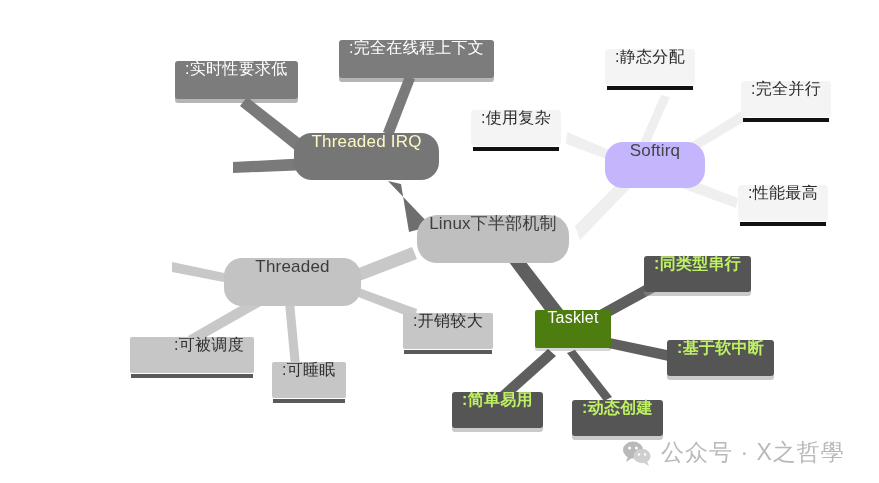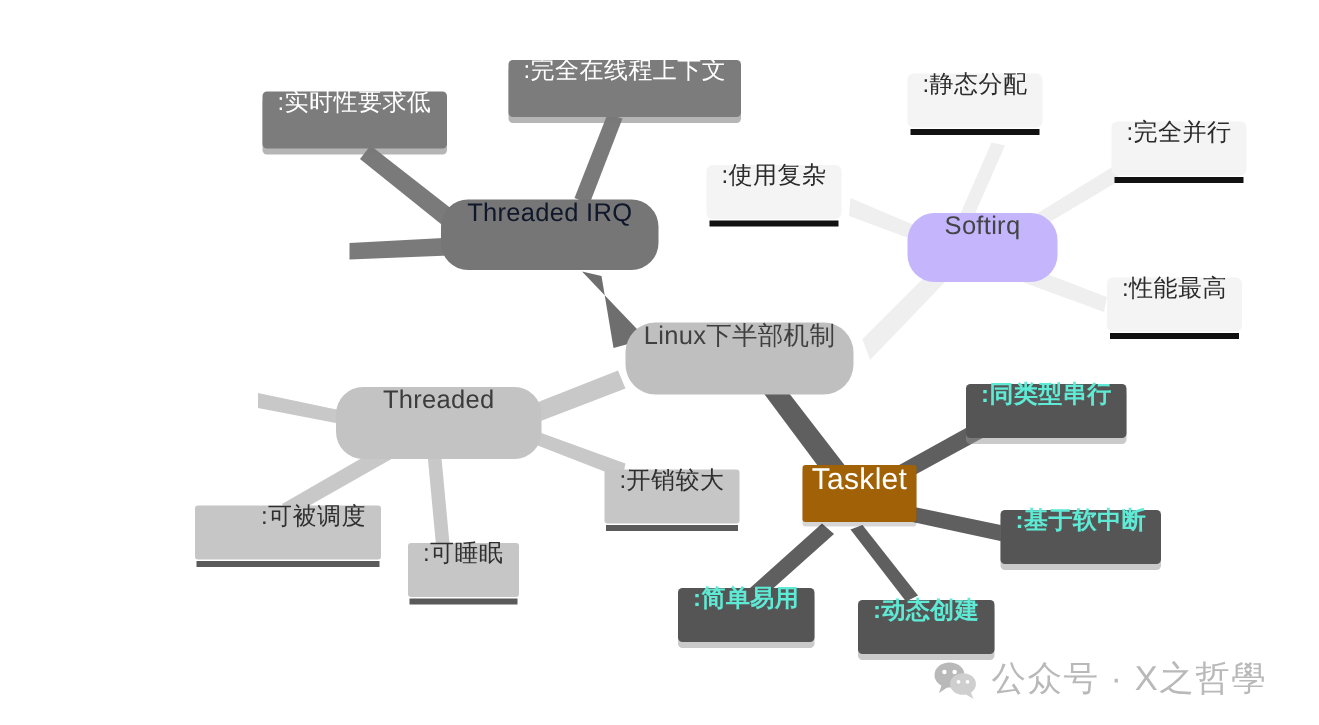--- a/index.html
+++ b/index.html
@@ -37,55 +37,55 @@
     font-size: 17px;
     letter-spacing: 0.2px;
   }
   .hub.center {
     background: #bfbfbf;
     color: #404040;
     border-radius: 20px;
   }
   .hub.irq {
     background: #767676;
-    color: #0f172a;
+    color: #fef9c3;
   }
   .hub.softirq {
     background: #c4b5fd;
     color: #444444;
   }
   .hub.workqueue {
     background: #c3c3c3;
     color: #3c3c3c;
   }
   
   .hub.tasklet {
-    background: #a16207;
+    background: #4d7c0f;
     color: #ffffff;
     border-radius: 2px;
-    font-size: 20px;
+    font-size: 16px;
     box-shadow: 0 3px 0 0 rgba(0,0,0,0.16);
   }
   
   .leaf {
     font-size: 16px;
     padding: 0 10px;
     border-radius: 3px;
     letter-spacing: 0.3px;
   }
   
   .leaf.dark {
     background: #7c7c7c;
     color: #ffffff;
     box-shadow: 0 4px 0 0 rgba(120,120,120,0.55);
   }
   
   .leaf.darker {
     background: #555555;
-    color: #5eead4;
+    color: #bef264;
     font-weight: bold;
     box-shadow: 0 4px 0 0 rgba(150,150,150,0.5);
   }
   
   .leaf.light {
     background: #f4f4f4;
     color: #2b2b2b;
     border-radius: 4px;
   }
   .leaf.light::after {

